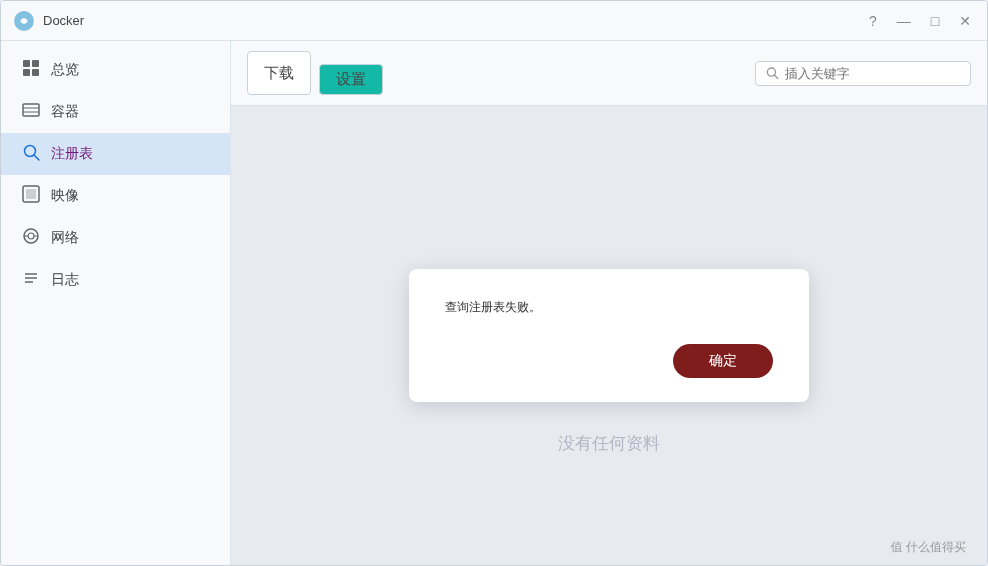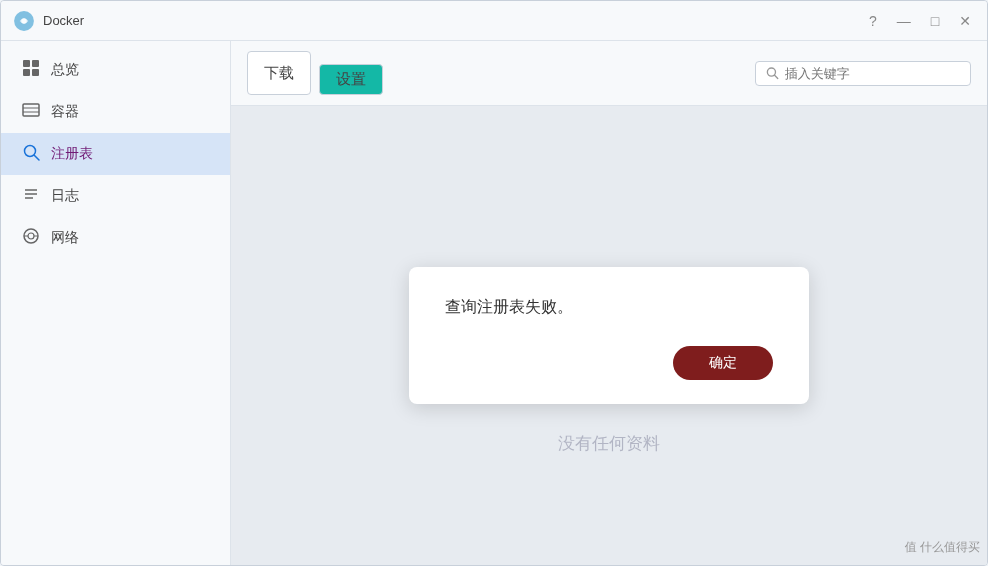--- a/index.html
+++ b/index.html
@@ -209,21 +209,21 @@
     .dialog-box {
       background: #fff;
       border-radius: 8px;
       box-shadow: 0 4px 20px rgba(0,0,0,0.15);
       padding: 30px 36px 24px 36px;
       min-width: 400px;
       max-width: 480px;
     }
 
     .dialog-message {
-      font-size: 16px;
+      font-size: 12px;
       color: #333;
       margin-bottom: 28px;
     }
 
     .dialog-actions {
       display: flex;
       justify-content: flex-end;
     }
 
     .dialog-confirm-btn {
@@ -233,21 +233,21 @@
       border-radius: 20px;
       padding: 8px 36px;
       font-size: 14px;
       cursor: pointer;
     }
 
     
     .watermark {
       position: fixed;
       bottom: 10px;
-      right: 8px;
+      right: 22px;
       font-size: 12px;
       color: #999;
       display: flex;
       align-items: center;
       gap: 4px;
     }
   </style>
 </head>
 <body>
 
@@ -300,37 +300,46 @@
           <svg width="18" height="18" viewBox="0 0 18 18" fill="none">
               <circle cx="8" cy="8" r="5.5" stroke="#1a73d9" stroke-width="1.5"></circle>
               <line x1="12.5" y1="12.5" x2="17" y2="17" stroke="#1a73d9" stroke-width="1.5" stroke-linecap="round"></line>
             </svg>
         </span>
         <span class="sidebar-item-label">注册表</span>
       </div>
       <div class="sidebar-item">
         <span class="icon">
           <svg width="18" height="18" viewBox="0 0 18 18" fill="none">
-              <line x1="3" y1="5" x2="15" y2="5" stroke="#666" stroke-width="1.5"></line>
-              <line x1="3" y1="9" x2="15" y2="9" stroke="#666" stroke-width="1.5"></line>
-              <line x1="3" y1="13" x2="11" y2="13" stroke="#666" stroke-width="1.5"></line>
-            </svg>
-        </span>
-        <span class="sidebar-item-label">日志</span>
+              <rect x="1" y="1" width="16" height="16" rx="2" stroke="#666" stroke-width="1.5"></rect>
+              <rect x="4" y="4" width="10" height="10" rx="1" fill="#666" opacity="0.3"></rect>
+            </svg>
+        </span>
+        <span class="sidebar-item-label">映像</span>
       </div>
       <div class="sidebar-item">
         <span class="icon">
           <svg width="18" height="18" viewBox="0 0 18 18" fill="none">
               <circle cx="9" cy="9" r="7" stroke="#666" stroke-width="1.5"></circle>
               <circle cx="9" cy="9" r="3" stroke="#666" stroke-width="1.2"></circle>
               <line x1="2" y1="9" x2="6" y2="9" stroke="#666" stroke-width="1.2"></line>
               <line x1="12" y1="9" x2="16" y2="9" stroke="#666" stroke-width="1.2"></line>
             </svg>
         </span>
         <span class="sidebar-item-label">网络</span>
+      </div>
+      <div class="sidebar-item">
+        <span class="icon">
+          <svg width="18" height="18" viewBox="0 0 18 18" fill="none">
+              <line x1="3" y1="5" x2="15" y2="5" stroke="#666" stroke-width="1.5"></line>
+              <line x1="3" y1="9" x2="15" y2="9" stroke="#666" stroke-width="1.5"></line>
+              <line x1="3" y1="13" x2="11" y2="13" stroke="#666" stroke-width="1.5"></line>
+            </svg>
+        </span>
+        <span class="sidebar-item-label">日志</span>
       </div>
     </div>
 
     <div class="content-area">
 
       <div class="toolbar">
         <div class="toolbar-left">
           <button class="toolbar-btn">下载</button>
           <button class="toolbar-btn active">设置</button>
         </div>

